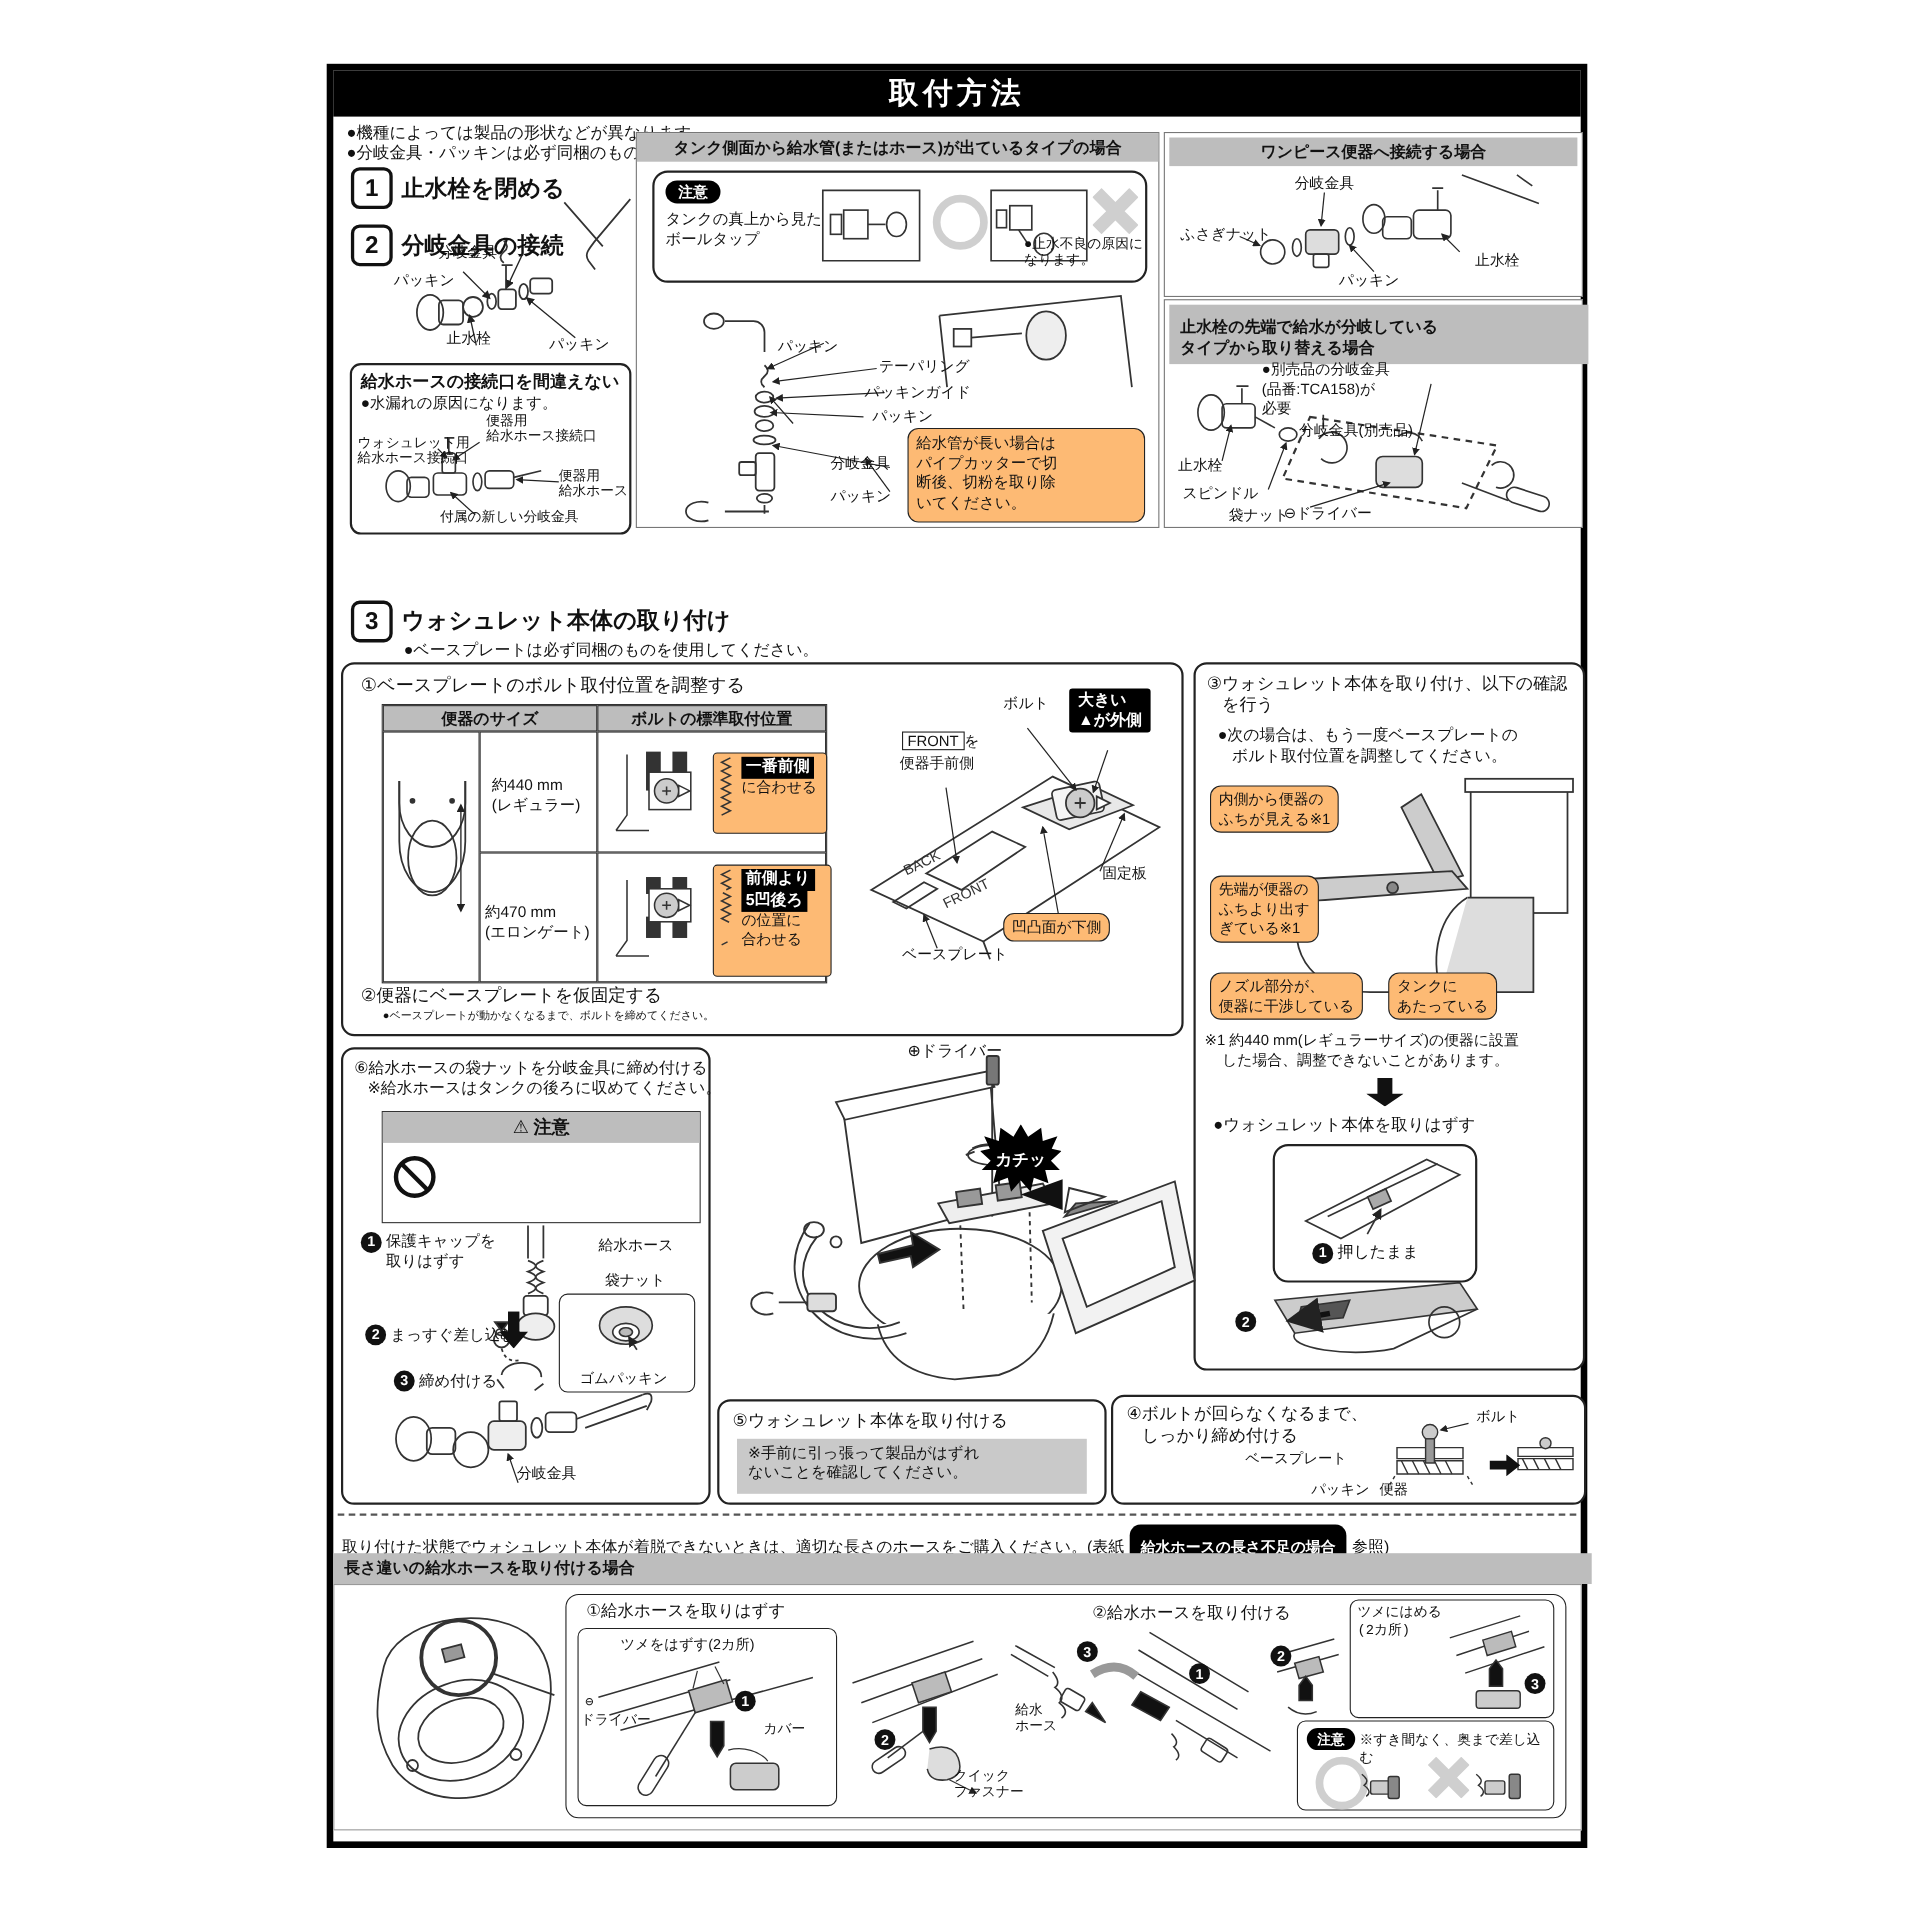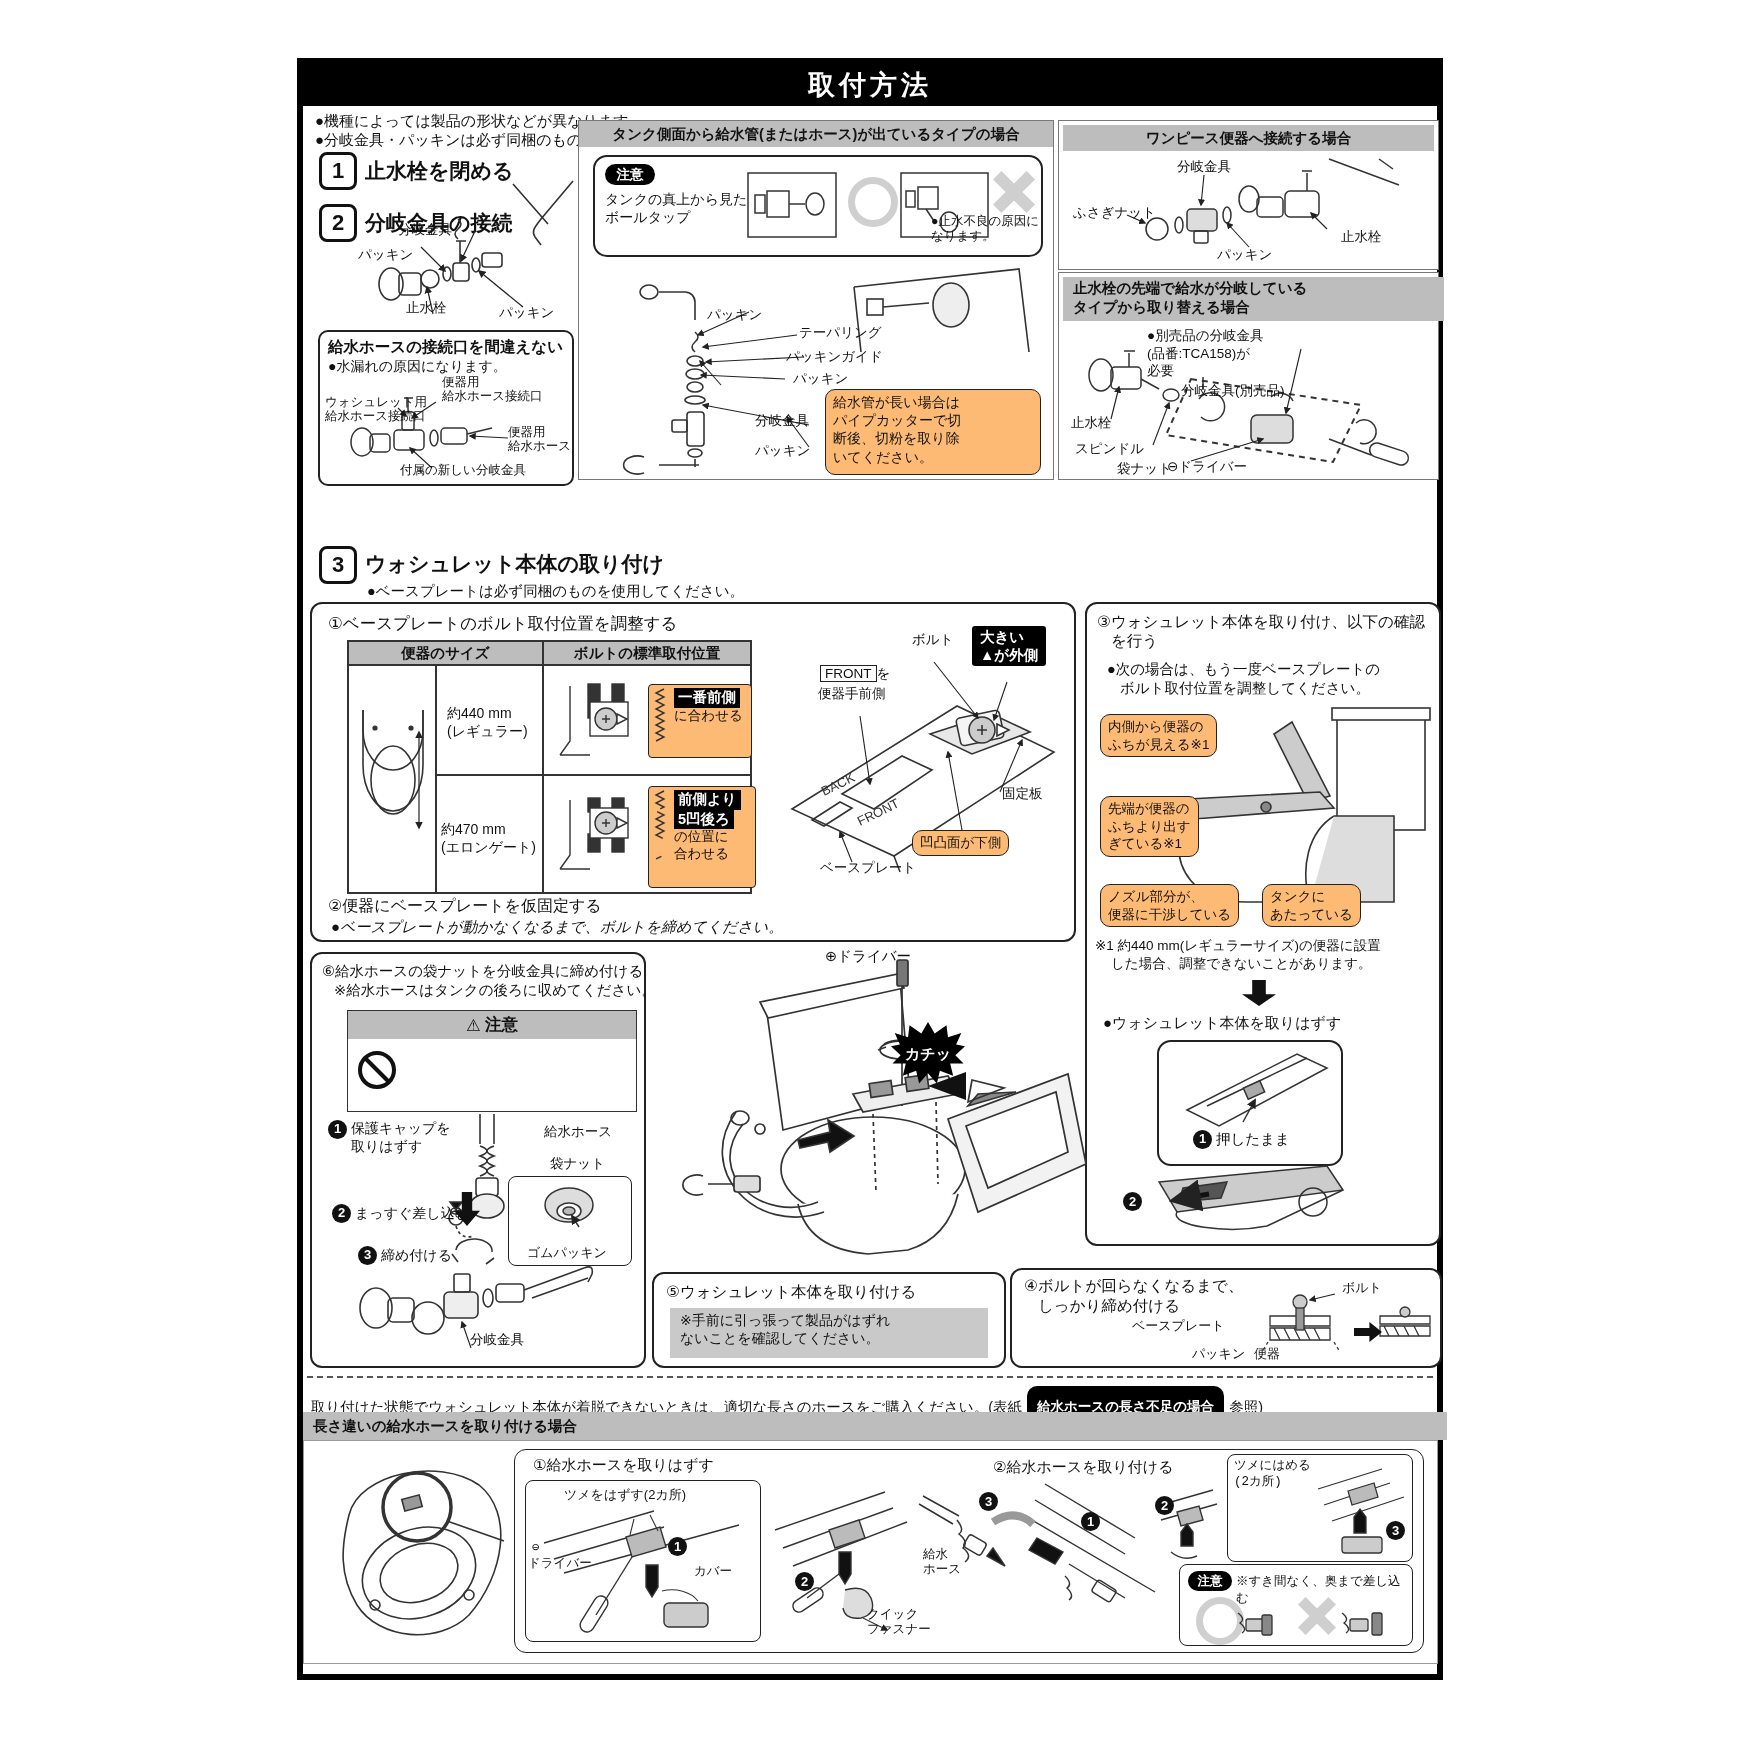--- a/index.html
+++ b/index.html
@@ -215,21 +215,21 @@
           <line x1="248" y1="72" x2="232" y2="56"></line>
         </g>
       </svg>
       <div class="lbl" style="left:118px;top:38px;">分岐金具</div>
       <div class="lbl" style="left:14px;top:84px;">ふさぎナット</div>
       <div class="lbl" style="left:158px;top:126px;">パッキン</div>
       <div class="lbl" style="left:282px;top:108px;">止水栓</div>
     </div>
 
     <div class="boxthin" style="left:755px;top:208px;width:379px;height:206px;">
-      <div class="gbarl" style="position:absolute;left:4px;top:4px;width:371px;height:42px;display:block;padding-top:2px;">
+      <div class="gbarl" style="position:absolute;left:4px;top:4px;width:371px;height:42px;display:block;padding-top:12px;">
         <div>止水栓の先端で給水が分岐している</div>
           <div>タイプから取り替える場合</div>
       </div>
       <svg class="d" style="left:12px;top:54px;" width="355" height="145" viewBox="0 0 355 145">
         <g stroke="#333" fill="none" stroke-width="1.5">
           <ellipse cx="30" cy="48" rx="12" ry="16"></ellipse>
           <rect x="40" y="40" width="30" height="22" rx="4"></rect>
           <path d="M58 40 v-14 m-5 -2 h11"></path>
           <path d="M70 52 l18 10"></path>
           <ellipse cx="100" cy="68" rx="8" ry="6"></ellipse>
@@ -376,21 +376,21 @@
       </div>
       <div class="lbl" style="left:508px;top:62px;">
         <span style="border:1.5px solid #222;padding:0 4px;">FRONT</span><span>を</span>
       </div>
       <div class="lbl" style="left:506px;top:82px;">便器手前側</div>
       <div class="lbl" style="left:690px;top:182px;">固定板</div>
       <div class="callout" style="left:600px;top:226px;">凹凸面が下側</div>
       <div class="lbl" style="left:508px;top:256px;">ベースプレート</div>
 
       <div class="abs t" style="left:16px;top:292px;font-size:16px;">②便器にベースプレートを仮固定する</div>
-      <div class="abs t" style="left:19px;top:314px;font-size:15px;font-style:italic;">●ベースプレートが動かなくなるまで、ボルトを締めてください。</div>
+      <div class="abs t" style="left:36px;top:314px;font-size:10px;">●ベースプレートが動かなくなるまで、ボルトを締めてください。</div>
     </div>
 
     <div class="panel" style="left:782px;top:538px;width:352px;height:640px;">
       <div class="abs t" style="left:10px;top:8px;font-size:15.5px;">③ウォシュレット本体を取り付け、以下の確認</div>
       <div class="abs t" style="left:24px;top:27px;font-size:15.5px;">を行う</div>
       <div class="abs t" style="left:20px;top:56px;font-size:14.5px;">●次の場合は、もう一度ベースプレートの</div>
       <div class="abs t" style="left:33px;top:75px;font-size:14.5px;">ボルト取付位置を調整してください。</div>
 
       <svg class="d" style="left:55px;top:100px;" width="290" height="230" viewBox="0 0 290 230">
         <g stroke="#333" fill="none" stroke-width="1.6">

